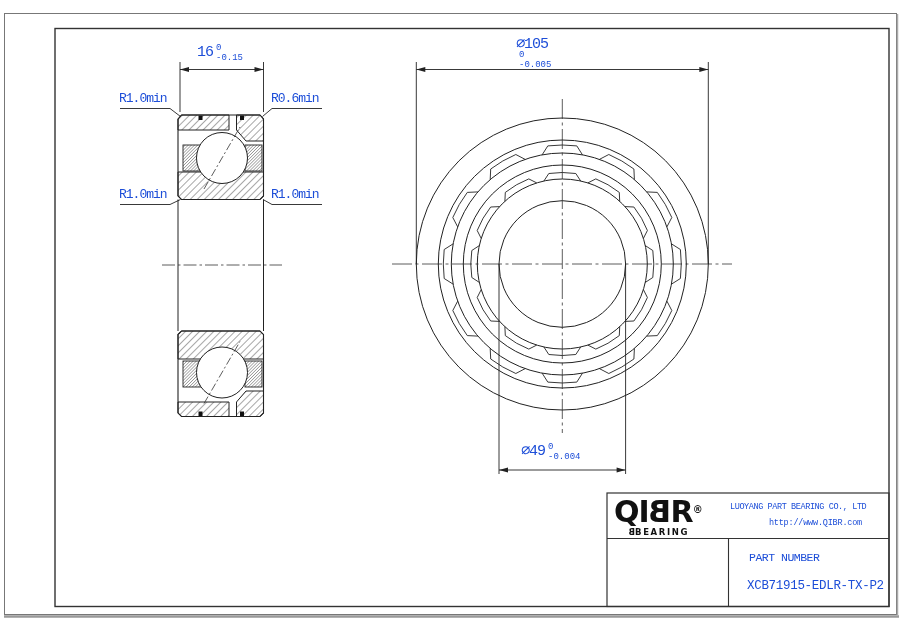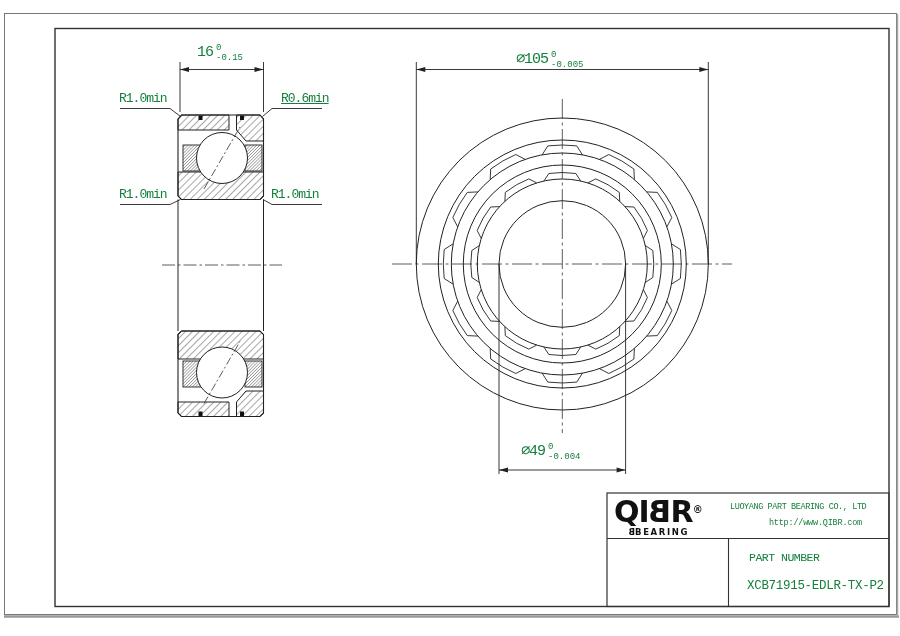--- a/index.html
+++ b/index.html
@@ -1,18 +1,18 @@
 <!DOCTYPE html>
 <html><head>
 <meta charset="utf-8">
 <style>
   html,body{margin:0;padding:0;background:#fff;}
   .page{position:relative;width:900px;height:636px;background:#fff;overflow:hidden;color:#111;}
   svg{position:absolute;left:0;top:0;}
-  .txt{position:absolute;white-space:nowrap;color:#15803d;}
+  .txt{position:absolute;white-space:nowrap;color:#1d4ed8;}
   .cad{font-family:"Liberation Mono","DejaVu Sans Mono",monospace;}
   .dim{display:flex;align-items:flex-start;font-size:15px;line-height:15px;}
   .dim .val{letter-spacing:-1px;}
   .tol{display:inline-flex;flex-direction:column;font-size:9px;line-height:8px;margin-left:3px;transform:translateY(-1px);}
   .tol .tl{margin-top:2px;}
   .rlab{font-size:13px;line-height:14px;letter-spacing:-1px;}
   .tb-company{font-size:8.5px;letter-spacing:-0.4px;text-align:center;}
   .tb-url{font-size:8.5px;letter-spacing:-0.2px;text-align:center;}
   .tb-product{font-size:11.5px;letter-spacing:-0.5px;text-align:center;line-height:26px;}
   .tb-partlabel{font-size:11.5px;letter-spacing:-0.5px;padding-left:16px;}
@@ -171,38 +171,38 @@
 </svg>
 
 <div class="txt cad dim" style="left:197px;top:45px;">
   <span class="val">16</span>
   <span class="tol">
     <span class="tu">0</span>
     <span class="tl">-0.15</span>
   </span>
 </div>
 
-<div class="txt cad dim" style="left:516px;top:52px;">
+<div class="txt cad dim" style="left:516px;top:37px;flex-direction:column;">
   <span class="val">⌀105</span>
   <span class="tol">
     <span class="tu">0</span>
     <span class="tl">-0.005</span>
   </span>
 </div>
 
 <div class="txt cad dim" style="left:521px;top:444px;">
   <span class="val">⌀49</span>
   <span class="tol">
     <span class="tu">0</span>
     <span class="tl">-0.004</span>
   </span>
 </div>
 
 <div class="txt cad rlab" style="left:119px;top:92px;">R1.0min</div>
-<div class="txt cad rlab" style="left:281px;top:92px;text-decoration:underline;">R0.6min</div>
+<div class="txt cad rlab" style="left:271px;top:92px;">R0.6min</div>
 <div class="txt cad rlab" style="left:119px;top:188px;">R1.0min</div>
 <div class="txt cad rlab" style="left:271px;top:188px;">R1.0min</div>
 
 <div class="txt logo" style="left:614px;top:498px;">
   <span>QI</span><span class="mirror">B</span><span>R</span><sup>®</sup>
 </div>
 <div class="txt logo-sub" style="left:627px;top:527px;">
   <span class="mirror">B</span><span>BEARING</span>
 </div>
 <div class="txt cad tb-company" style="left:730px;top:502px;width:132px;">LUOYANG PART BEARING CO., LTD</div>

